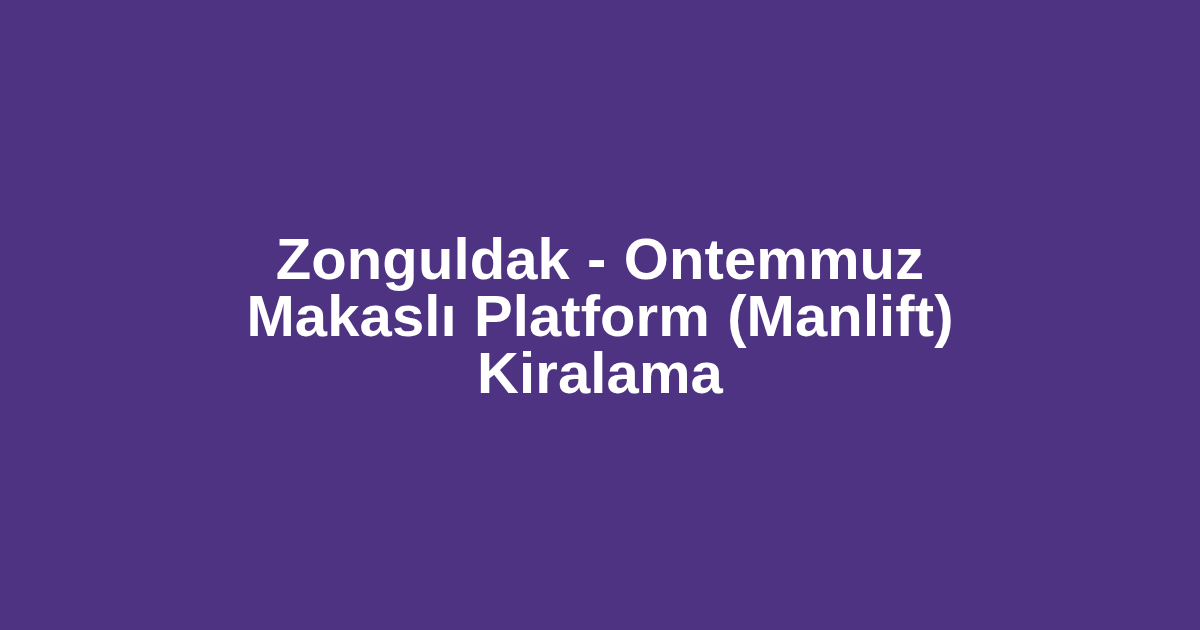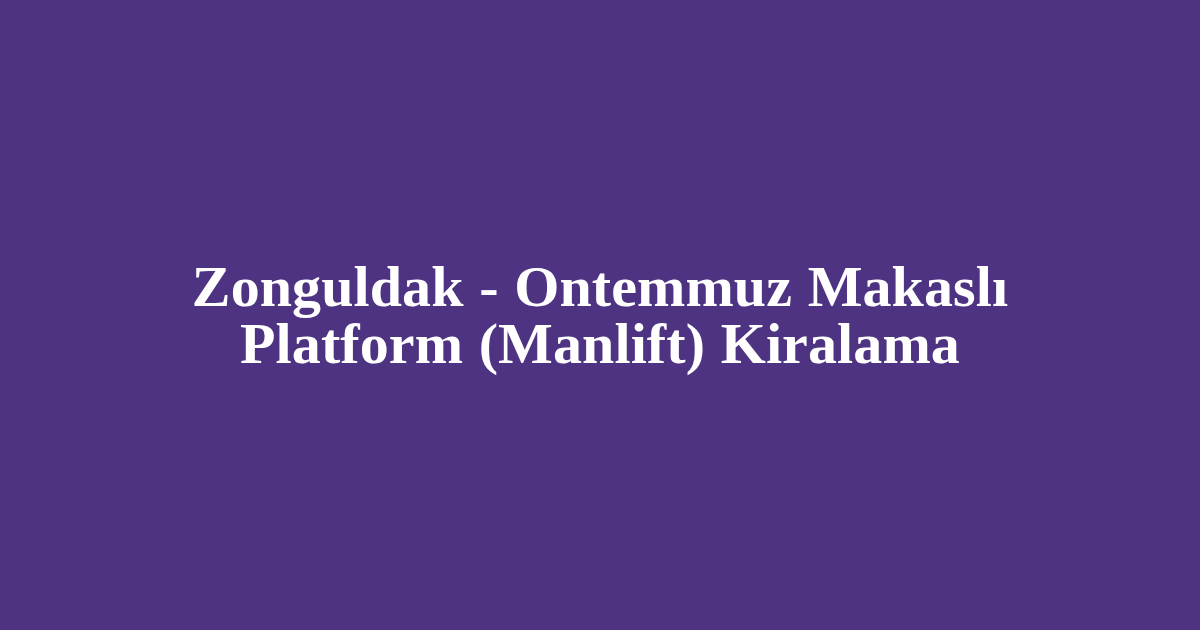--- a/index.html
+++ b/index.html
@@ -29,21 +29,21 @@
   #title-block {
     box-sizing: border-box;
     width: 100%;
     padding: 0 96px;
     text-align: center;
   }
 
   #page-title {
     margin: 0;
     color: #FFFFFF;
-    font-family: Liberation Serif, serif;
+    font-family: Liberation Sans, sans-serif;
     font-size: 58px;
     font-weight: 700;
     line-height: 57px;
     letter-spacing: 0.1px;
     word-spacing: 1px;
     white-space: normal;
     max-width: 830px;
     margin-left: auto;
     margin-right: auto;
   }

